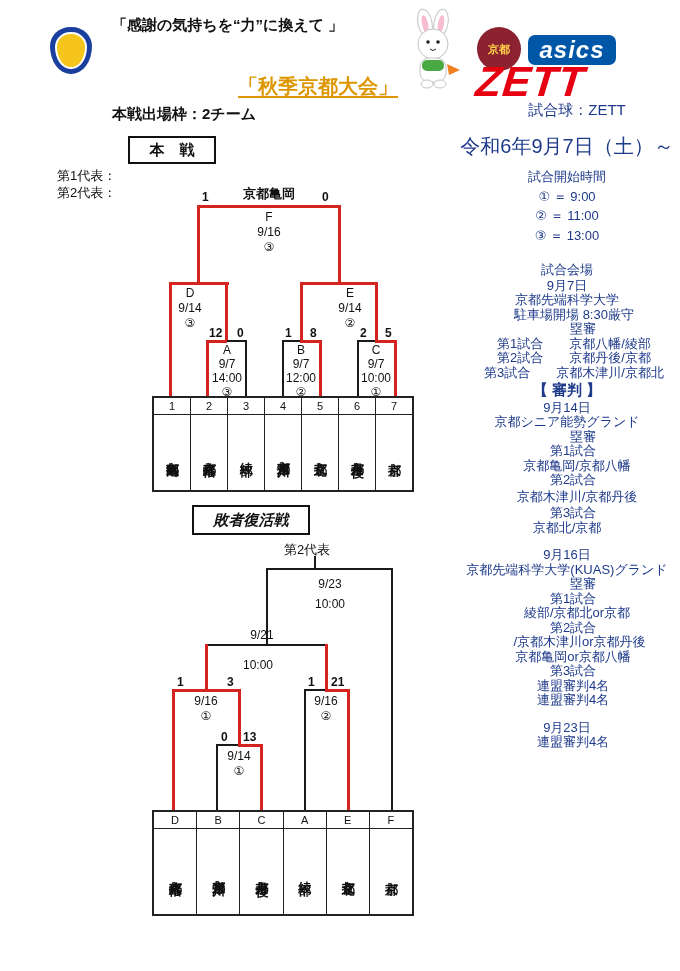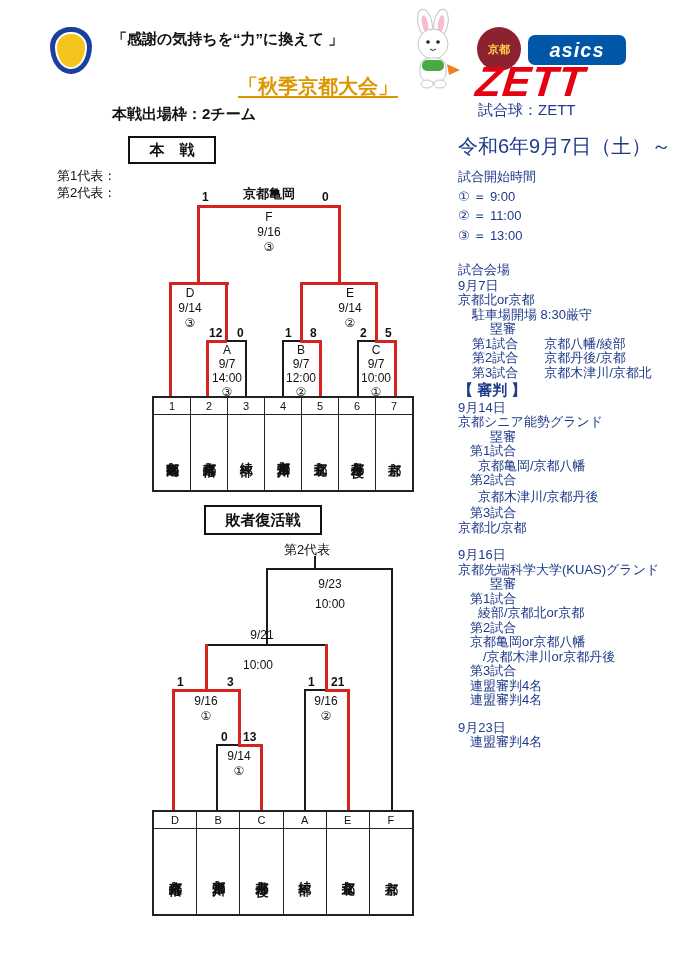--- a/index.html
+++ b/index.html
@@ -24,50 +24,50 @@
        font-weight:bold;font-size:15px;background:#fff;}
 
   
   .ttable{position:absolute;display:flex;border:2px solid #222;background:#fff;box-sizing:border-box;}
   .tcol{flex:1;display:flex;flex-direction:column;border-right:1px solid #222;min-width:0;}
   .tcol:last-child{border-right:none;}
   .th{height:16px;border-bottom:1px solid #222;text-align:center;font-size:11px;line-height:16px;}
   .tb{margin:auto;writing-mode:vertical-rl;text-orientation:upright;font-size:13px;font-weight:bold;letter-spacing:1px;white-space:nowrap;}
 
   
-  #sidebar{position:absolute;left:458px;top:103px;width:218px;}
+  #sidebar{position:absolute;left:458px;top:103px;width:218px;text-align:center;}
   .rline{font-size:13px;line-height:14.5px;color:var(--navy,#1e3a8a);white-space:nowrap;}
 
   
   .slogan{position:absolute;font-size:15px;font-weight:bold;color:#111;}
   .tourney{position:absolute;font-size:20px;font-weight:bold;color:var(--orange,#dd9600);
            text-decoration:underline;text-decoration-thickness:2px;text-underline-offset:3px;}
   .entry-note{position:absolute;font-size:15px;font-weight:bold;color:#111;}
   .rep{position:absolute;font-size:13px;color:#111;}
   .zett{position:absolute;font-size:42px;font-weight:900;font-style:italic;color:var(--zett,#e60012);
         letter-spacing:1px;transform:skewX(-6deg);}
-  .asics{position:absolute;width:98px;height:30px;background:var(--asics,#0057a8);color:#fff;border-radius:7px;
-         display:flex;align-items:center;justify-content:center;font-style:italic;font-weight:bold;font-size:20px;letter-spacing:1px;}
+  .asics{position:absolute;width:88px;height:30px;background:var(--asics,#0057a8);color:#fff;border-radius:7px;
+         display:flex;align-items:center;justify-content:center;font-style:italic;font-weight:bold;font-size:24px;letter-spacing:1px;}
   .mcircle{position:absolute;width:44px;height:44px;border-radius:50%;background:var(--maroon,#8c2230);
            color:#ffd24a;display:flex;align-items:center;justify-content:center;font-size:11px;font-weight:bold;}
   .emblem{position:absolute;width:42px;height:47px;background:#1a3f9e;
           border-radius:50% 50% 50% 50% / 42% 42% 62% 62%;display:flex;align-items:center;justify-content:center;}
   .emblem-in{width:28px;height:33px;background:#f5c51d;border-radius:50% 50% 50% 50% / 42% 42% 62% 62%;
              border:2px solid #fff;}
   .mascot{position:absolute;width:62px;height:84px;}
 </style>
 </head>
 <body>
 
 <div id="page">
 
   <div class="emblem" style="left:50px;top:27px;">
     <div class="emblem-in"></div>
   </div>
-  <div class="slogan" style="left:112px;top:30px;">「感謝の気持ちを“力”に換えて 」</div>
+  <div class="slogan" style="left:112px;top:16px;">「感謝の気持ちを“力”に換えて 」</div>
   <div class="tourney" style="left:238px;top:73px;">「秋季京都大会」</div>
 
   <div class="mascot" style="left:403px;top:8px;">
     <svg width="62" height="84" viewBox="0 0 62 84">
       <ellipse cx="22" cy="15" rx="7" ry="14" fill="#ffffff" stroke="#c4c4c4" transform="rotate(-12 22 15)"></ellipse>
       <ellipse cx="38" cy="15" rx="7" ry="14" fill="#ffffff" stroke="#c4c4c4" transform="rotate(10 38 15)"></ellipse>
       <ellipse cx="22" cy="16" rx="3" ry="9" fill="#f7bcd0" transform="rotate(-12 22 16)"></ellipse>
       <ellipse cx="38" cy="16" rx="3" ry="9" fill="#f7bcd0" transform="rotate(10 38 16)"></ellipse>
       <circle cx="30" cy="36" r="15" fill="#ffffff" stroke="#c4c4c4"></circle>
       <circle cx="25" cy="34" r="1.8" fill="#222"></circle>
@@ -186,21 +186,21 @@
       <div class="tcol">
         <div class="th">6</div>
         <div class="tb">京都丹後</div>
       </div>
       <div class="tcol">
         <div class="th">7</div>
         <div class="tb">京都</div>
       </div>
     </div>
 
-  <div class="box" style="left:204px;top:505px;width:114px;height:26px;">敗者復活戦</div>
+  <div class="box" style="left:192px;top:505px;width:114px;height:26px;font-style:italic;">敗者復活戦</div>
 
   <i class="vl" style="left:314px;top:556px;height:13px;"></i>
   <i class="hl" style="left:266px;top:568px;width:127px;"></i>
   <i class="vl" style="left:266px;top:568px;height:77px;"></i>
   <i class="vl" style="left:391px;top:568px;height:243px;"></i>
   <i class="hl" style="left:205px;top:644px;width:122px;"></i>
   <i class="vl r" style="left:205px;top:644px;height:47px;"></i>
   <i class="vl r" style="left:325px;top:644px;height:47px;"></i>
   <i class="hl r" style="left:172px;top:689px;width:68px;"></i>
   <i class="hl" style="left:304px;top:689px;width:23px;"></i>
@@ -271,21 +271,21 @@
 
   <div id="sidebar">
       <div class="rline" style="padding-left: 20px; font-size: 15px;">試合球：ZETT</div>
       <div class="rline" style="margin-top: 21px; font-size: 20px;">令和6年9月7日（土）～</div>
       <div class="rline" style="margin-top: 17px;">試合開始時間</div>
       <div class="rline" style="margin-top: 5px;">① ＝  9:00</div>
       <div class="rline" style="margin-top: 5px;">② ＝ 11:00</div>
       <div class="rline" style="margin-top: 5px;">③ ＝ 13:00</div>
       <div class="rline" style="margin-top: 20px;">試合会場</div>
       <div class="rline" style="margin-top: 1px;">9月7日</div>
-      <div class="rline">京都北or京都</div>
+      <div class="rline">京都先端科学大学</div>
       <div class="rline" style="padding-left: 14px;">駐車場開場 8:30厳守</div>
       <div class="rline" style="padding-left: 32px;">塁審</div>
       <div class="rline" style="padding-left: 14px;">第1試合　　京都八幡/綾部</div>
       <div class="rline" style="padding-left: 14px;">第2試合　　京都丹後/京都</div>
       <div class="rline" style="padding-left: 14px;">第3試合　　京都木津川/京都北</div>
       <div class="rline" style="margin-top: 3px; font-weight: bold; font-size: 15px;">【 審判 】</div>
       <div class="rline" style="margin-top: 3px;">9月14日</div>
       <div class="rline">京都シニア能勢グランド</div>
       <div class="rline" style="padding-left: 32px;">塁審</div>
       <div class="rline" style="padding-left: 12px;">第1試合</div>
@@ -293,22 +293,22 @@
       <div class="rline" style="padding-left: 12px;">第2試合</div>
       <div class="rline" style="padding-left: 20px; margin-top: 2px;">京都木津川/京都丹後</div>
       <div class="rline" style="padding-left: 12px; margin-top: 2px;">第3試合</div>
       <div class="rline">京都北/京都</div>
       <div class="rline" style="margin-top: 13px;">9月16日</div>
       <div class="rline">京都先端科学大学(KUAS)グランド</div>
       <div class="rline" style="padding-left: 32px;">塁審</div>
       <div class="rline" style="padding-left: 12px;">第1試合</div>
       <div class="rline" style="padding-left: 20px;">綾部/京都北or京都</div>
       <div class="rline" style="padding-left: 12px;">第2試合</div>
+      <div class="rline" style="padding-left: 12px;">　/京都木津川or京都丹後</div>
       <div class="rline" style="padding-left: 12px;">京都亀岡or京都八幡</div>
-      <div class="rline" style="padding-left: 12px;">　/京都木津川or京都丹後</div>
       <div class="rline" style="padding-left: 12px;">第3試合</div>
       <div class="rline" style="padding-left: 12px;">連盟審判4名</div>
       <div class="rline" style="padding-left: 12px;">連盟審判4名</div>
       <div class="rline" style="margin-top: 13px;">9月23日</div>
       <div class="rline" style="padding-left: 12px;">連盟審判4名</div>
     </div>
 
 </div>
 
 </body></html>

